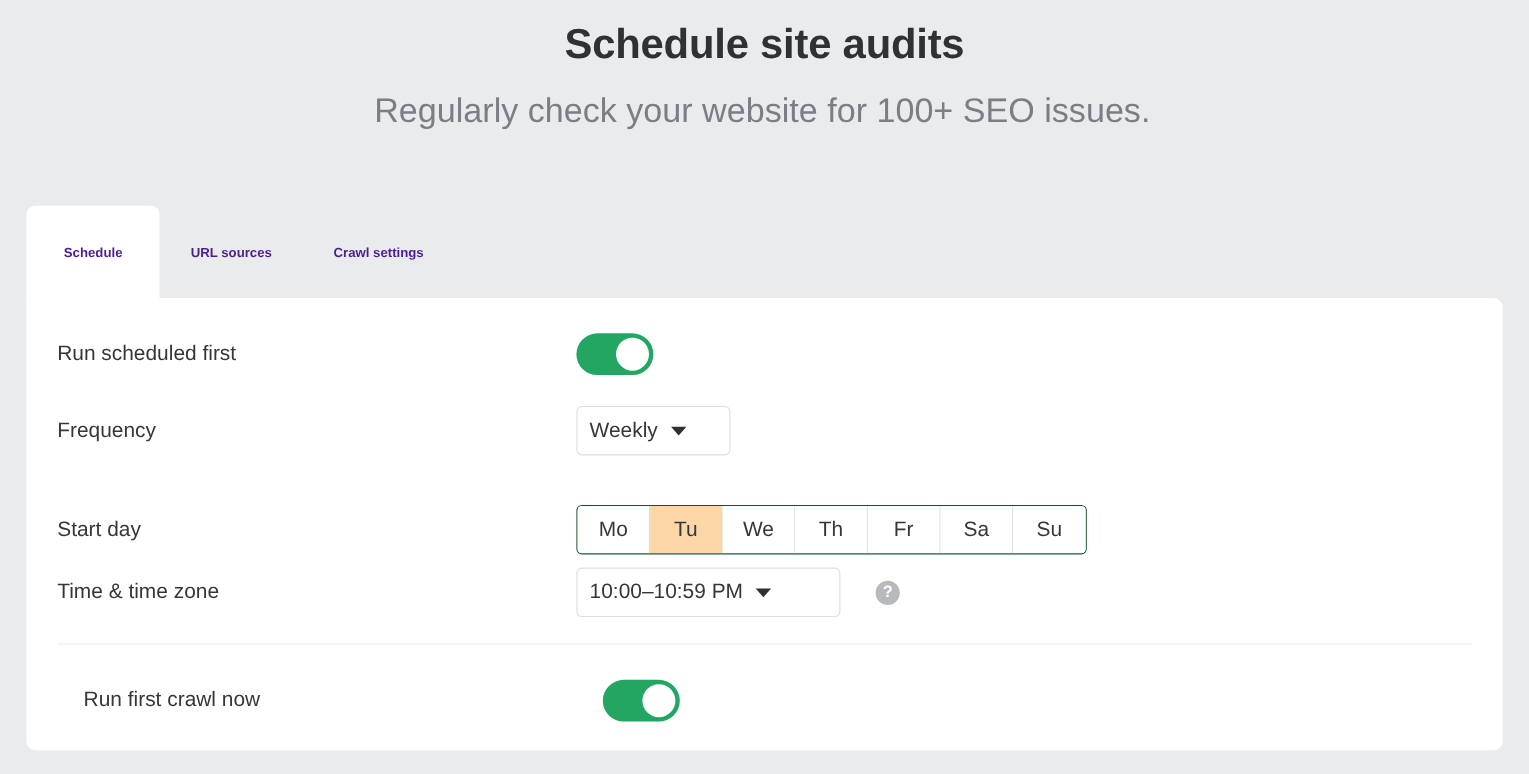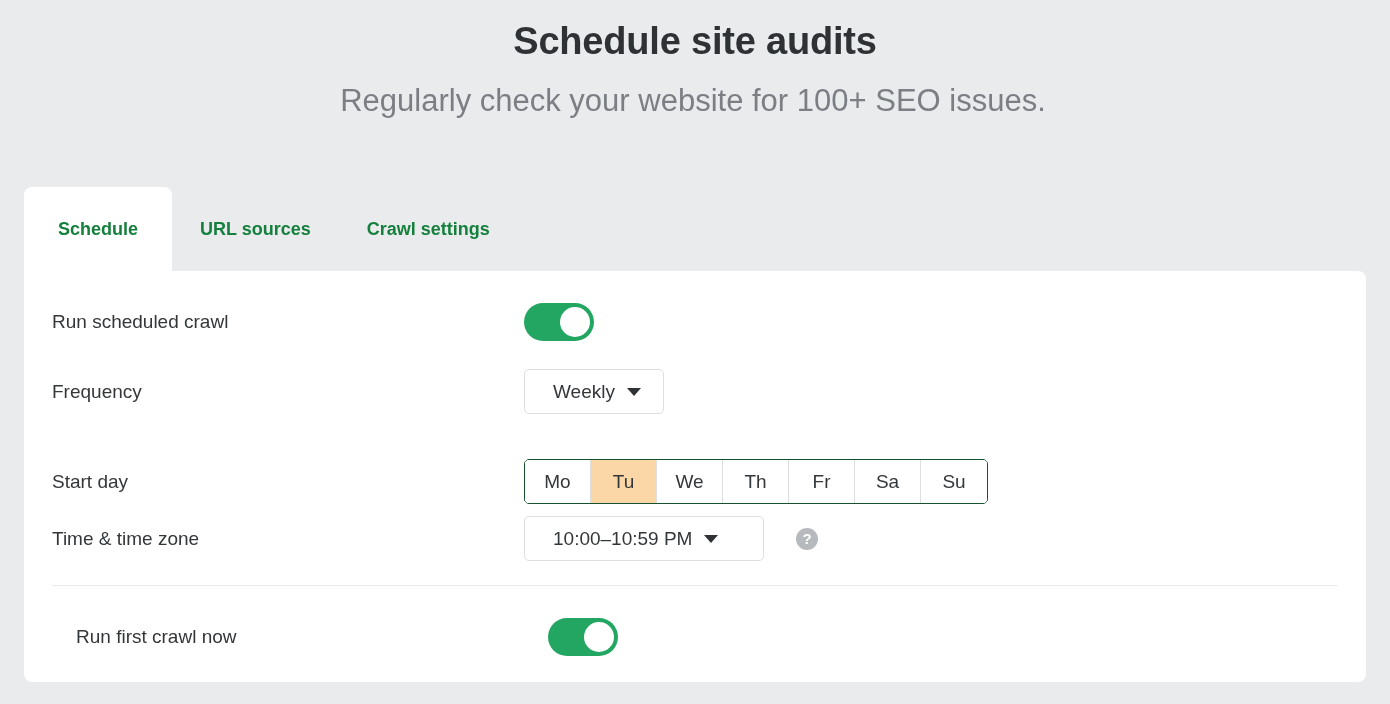--- a/index.html
+++ b/index.html
@@ -42,23 +42,23 @@
     left: 24px;
     top: 187px;
     height: 85px;
     display: flex;
     align-items: stretch;
   }
   .tab {
     display: flex;
     align-items: center;
     justify-content: center;
-    font-size: 18px;
+    font-size: 12px;
     font-weight: bold;
-    color: #15803d;
+    color: #4c1d95;
     padding: 0 28px;
     box-sizing: border-box;
     cursor: pointer;
     background: transparent;
     border: none;
     font-family: "Liberation Sans", sans-serif;
   }
   .tab.active {
     background: #ffffff;
     border-radius: 8px 8px 0 0;
@@ -119,21 +119,21 @@
 
   
   .select {
     height: 45px;
     box-sizing: border-box;
     border: 1px solid #dcdee0;
     border-radius: 5px;
     background: #ffffff;
     display: inline-flex;
     align-items: center;
-    padding: 0 28px;
+    padding: 0 11px;
     font-size: 19px;
     color: #34373a;
     cursor: pointer;
     white-space: nowrap;
     font-family: "Liberation Sans", sans-serif;
   }
   .select .caret {
     margin-left: 12px;
     width: 0;
     height: 0;
@@ -218,21 +218,21 @@
 
 <div class="tabs-bar">
   <button class="tab active">Schedule</button>
   <button class="tab">URL sources</button>
   <button class="tab">Crawl settings</button>
 </div>
 
 <div class="panel">
 
   <div class="form-row row-run-crawls">
-    <div class="row-label">Run scheduled crawl</div>
+    <div class="row-label">Run scheduled first</div>
     <div class="toggle">
       <div class="knob"></div>
     </div>
   </div>
 
   <div class="form-row row-frequency">
     <div class="row-label">Frequency</div>
     <div class="select select-frequency">
       <span>Weekly</span>
       <span class="caret"></span>

